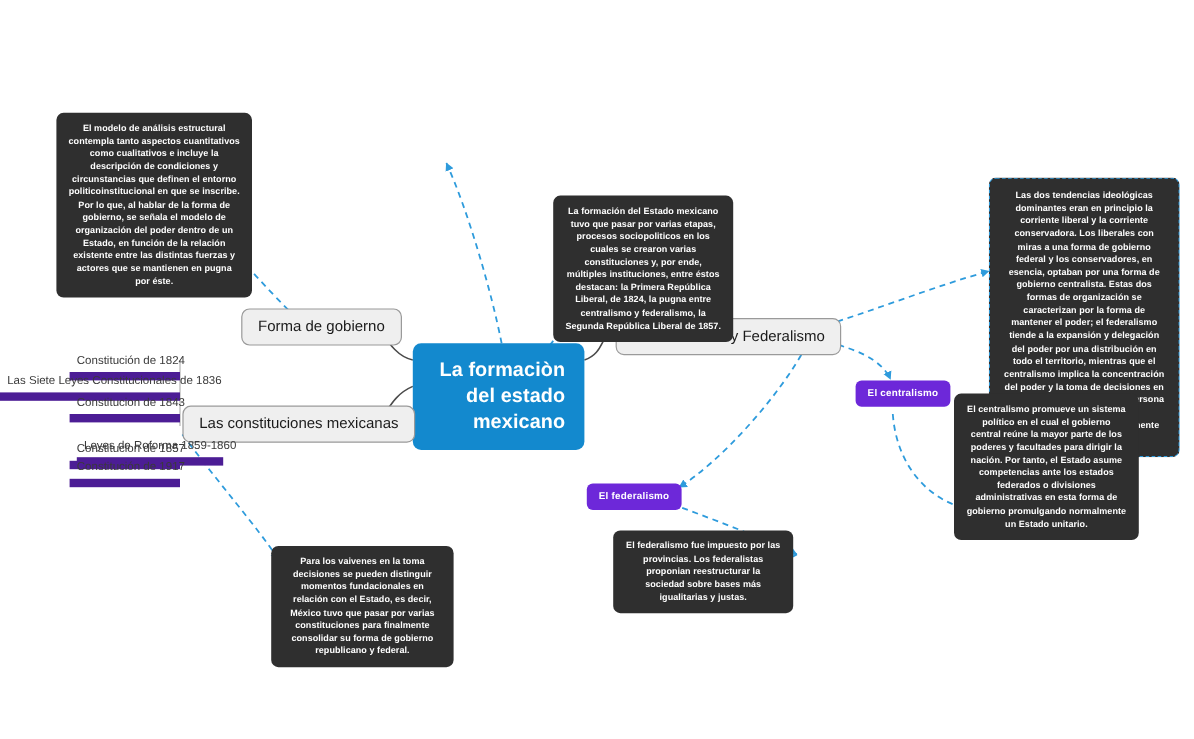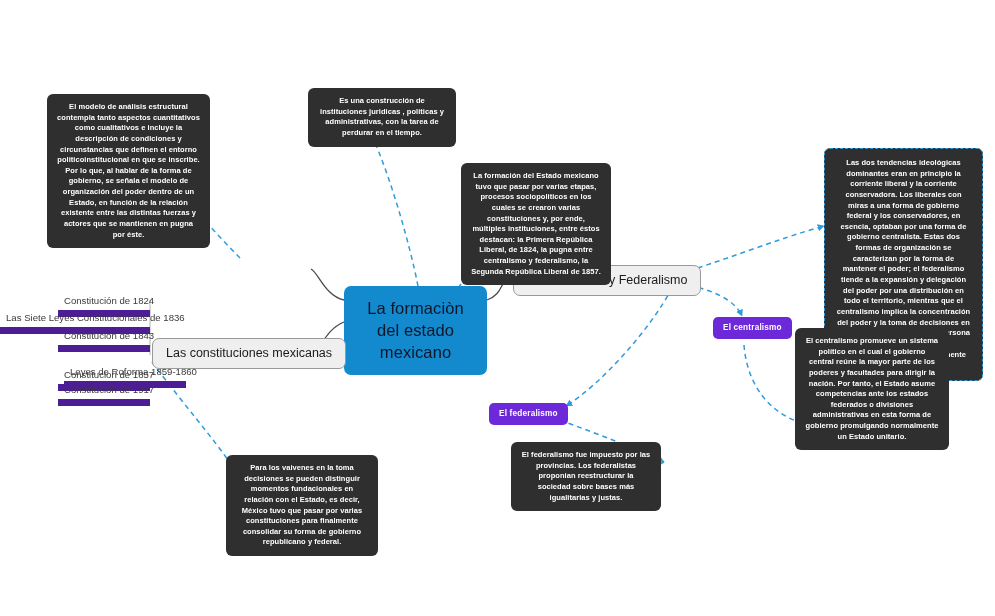--- a/index.html
+++ b/index.html
@@ -10,23 +10,23 @@
     overflow:hidden;
     position:relative;
   }
   #canvas{position:absolute;left:0;top:0;width:995px;height:616px;}
   #links{position:absolute;left:0;top:0;width:995px;height:616px;pointer-events:none;}
 
   .node{position:absolute;box-sizing:border-box;}
 
   
   .central{
-    background:#1389ce;color:#0f172a;border-radius:7px;
-    font-size:16.5px;font-weight:normal;line-height:1.32;
-    padding:12px 16px;text-align:center;
+    background:#1389ce;color:#ffffff;border-radius:7px;
+    font-size:16.5px;font-weight:bold;line-height:1.32;
+    padding:12px 16px;text-align:right;
     letter-spacing:.1px;
   }
 
   
   .branch{
     background:#efefef;border:1px solid #9a9a9a;border-radius:7px;
     color:#1a1a1a;font-size:12.5px;line-height:1.2;
     padding:7px 13px;text-align:center;white-space:nowrap;
   }
 
@@ -96,39 +96,39 @@
     <path d="M898,303 C898,312 896,320 894,330" fill="none" stroke="#2e9bdc" stroke-width="1.5" stroke-dasharray="5,4"></path>
 
     <path d="M744,345 C748,400 790,432 836,425" fill="none" stroke="#2e9bdc" stroke-width="1.5" stroke-dasharray="5,4"></path>
 
     <path d="M560,420 C600,435 640,450 664,462" fill="none" stroke="#2e9bdc" stroke-width="1.5" stroke-dasharray="5,4" marker-end="url(#arrow)"></path>
     <path d="M664,462 C650,470 640,470 632,470" fill="none" stroke="#2e9bdc" stroke-width="1.5" stroke-dasharray="5,4"></path>
   </svg>
 
   <div class="node central" style="left:344px;top:286px;width:143px;">La formaciòn del estado mexicano</div>
 
+  <div class="node branch" style="left:201px;top:257px;">Forma de gobierno</div>
 
   <div class="node branch" style="left:152px;top:338px;">Las constituciones mexicanas</div>
 
   <div class="node branch" style="left:513px;top:265px;">El centralismo y Federalismo</div>
 
   <div class="node subtopic" style="left:713px;top:317px;">El centralismo</div>
 
   <div class="node subtopic" style="left:489px;top:403px;">El federalismo</div>
 
   <div class="const-item" style="left:58px;top:296px;width:92px;">Constitución de 1824</div>
   <div class="const-item" style="left:0px;top:313px;width:150px;">Las Siete Leyes Constitucionales de 1836</div>
   <div class="const-item" style="left:58px;top:331px;width:92px;">Constitucion de 1843</div>
   <div class="const-item" style="left:58px;top:349px;width:92px;margin-top:21px;">Constitucion de 1857</div>
   <div class="const-item" style="left:28px;top:367px;width:122px;margin-left:36px;">Leyes de Roforma 1859-1860</div>
   <div class="const-item" style="left:58px;top:385px;width:92px;">Constitución de 1917</div>
 
   <div class="node note" style="left:47px;top:94px;width:163px;">El modelo de análisis estructural  contempla tanto aspectos cuantitativos como cualitativos e incluye la descripción de condiciones y circunstancias que definen el entorno politicoinstitucional en que se inscribe. Por lo que, al hablar de la forma de gobierno, se señala el modelo de organización del poder dentro de un Estado, en función de la relación existente entre las distintas fuerzas y actores que se mantienen en pugna por éste.</div>
 
-  <div class="node note" style="left:308px;top:88px;width:148px;">Es una construcción de instituciones juridicas , politicas y administrativas, con la tarea de perdurar en el tiempo.</div>
 
   <div class="node note" style="left:461px;top:163px;width:150px;">La formación del Estado mexicano tuvo que pasar por varias etapas, procesos sociopoliticos en los cuales se crearon varias constituciones y, por ende, múltiples instituciones, entre éstos destacan: la Primera República Liberal, de 1824, la pugna entre centralismo y federalismo, la Segunda República Liberal de 1857.</div>
 
   <div class="node note dashed" style="left:824px;top:148px;width:159px;">Las dos tendencias ideológicas dominantes eran en principio la corriente liberal y la corriente conservadora. Los liberales con miras a una forma de gobierno federal y los conservadores, en esencia, optaban por una forma de gobierno centralista. Estas dos formas de organización se caracterizan por la forma de mantener el poder; el federalismo tiende a la expansión y delegación del poder por una distribución en todo el territorio, mientras que el centralismo implica la concentración del poder y la toma de decisiones en un solo lugar y por una sola persona o grupo de poder tanto administrativa como politicamente hablando.</div>
 
   <div class="node note" style="left:795px;top:328px;width:154px;">El centralismo promueve un sistema político en el cual el gobierno central reúne la mayor parte de los poderes y facultades para dirigir la nación. Por tanto, el Estado asume competencias ante los estados federados o divisiones administrativas en esta forma de gobierno promulgando normalmente un Estado unitario.</div>
 
   <div class="node note" style="left:511px;top:442px;width:150px;text-align:center;">El federalismo fue impuesto por las provincias. Los federalistas proponian reestructurar la sociedad sobre bases más igualitarias y justas.</div>
 
   <div class="node note" style="left:226px;top:455px;width:152px;">Para los vaivenes en la toma decisiones se pueden distinguir momentos fundacionales en relación con el Estado, es decir, México tuvo que pasar por varias constituciones para finalmente consolidar su forma de gobierno republicano y federal.</div>

